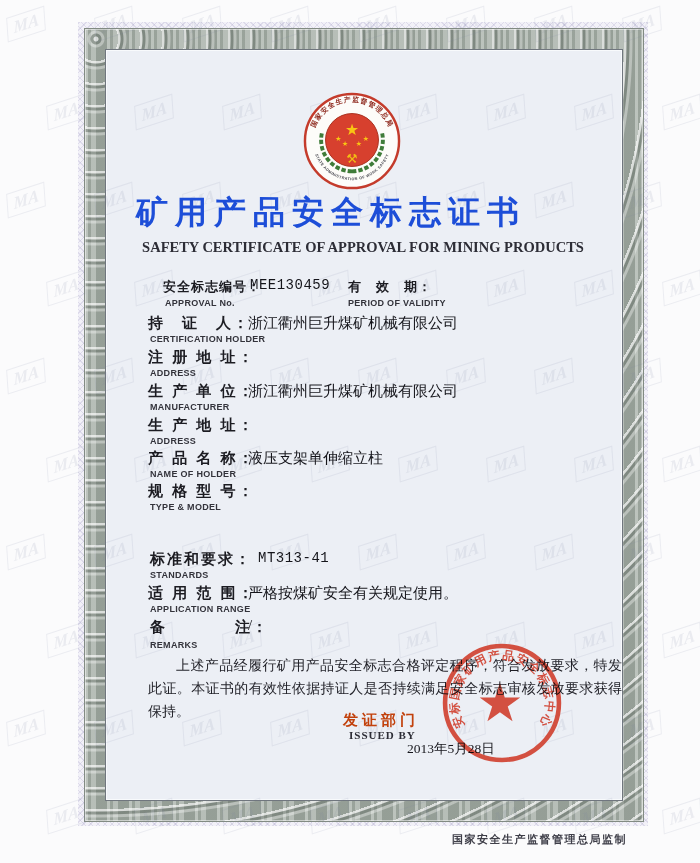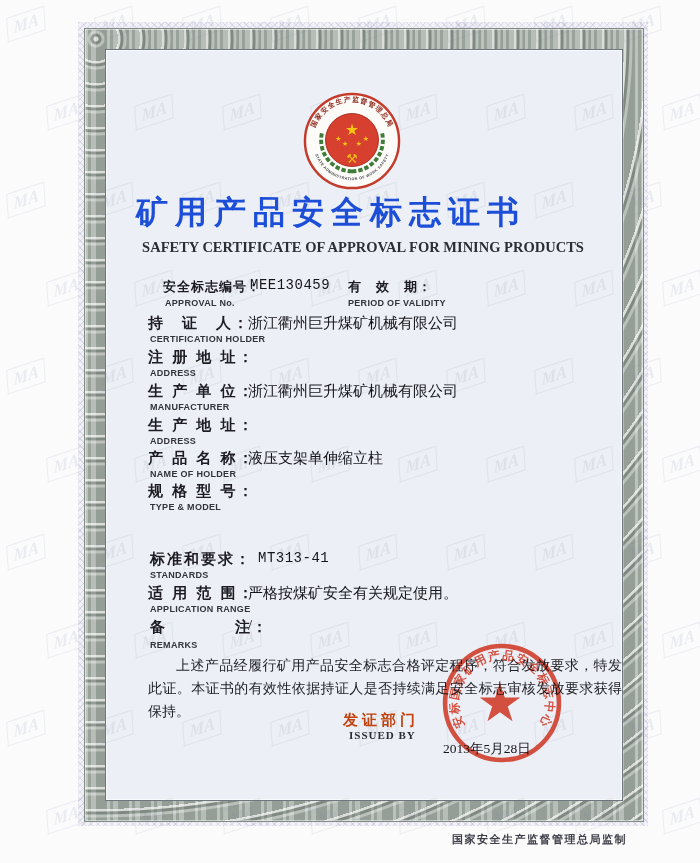--- a/index.html
+++ b/index.html
@@ -59,21 +59,21 @@
   .cap{font-size:9px;letter-spacing:.3px;color:#33333b;font-weight:600;white-space:nowrap;}
   .val{font-size:15px;color:#15151b;white-space:nowrap;font-family:"Liberation Serif",serif;}
   .val-mono{font-family:"Liberation Mono",monospace;font-size:14px;letter-spacing:.5px;}
   .statement{
     left:148px;top:654px;width:474px;
     font-size:14px;line-height:23px;color:#1f1f26;text-indent:2em;
     font-family:"Liberation Serif",serif;text-align:justify;
   }
   .issuer-lbl{left:343px;top:711px;font-size:15px;font-weight:700;letter-spacing:4px;color:#c2410c;}
   .issuer-cap{left:349px;top:729px;font-size:11px;font-weight:700;letter-spacing:1px;color:#2d2d36;font-family:"Liberation Serif",serif;}
-  .issue-date{left:407px;top:740px;font-size:13.5px;color:#15151b;font-family:"Liberation Serif",serif;margin-left:36px;}
+  .issue-date{left:407px;top:740px;font-size:13.5px;color:#15151b;font-family:"Liberation Serif",serif;}
   .footer-note{right:73px;top:832px;font-size:11px;letter-spacing:1.5px;color:#3f3f49;font-weight:600;}
   .seal-wrap{left:441px;top:642px;width:122px;height:122px;z-index:6;opacity:.88;mix-blend-mode:multiply;}
   .emblem-wrap{left:303px;top:92px;width:98px;height:98px;}
 </style>
 </head>
 <body>
 
 <div class="page">
 
   <div class="lattice"></div>

